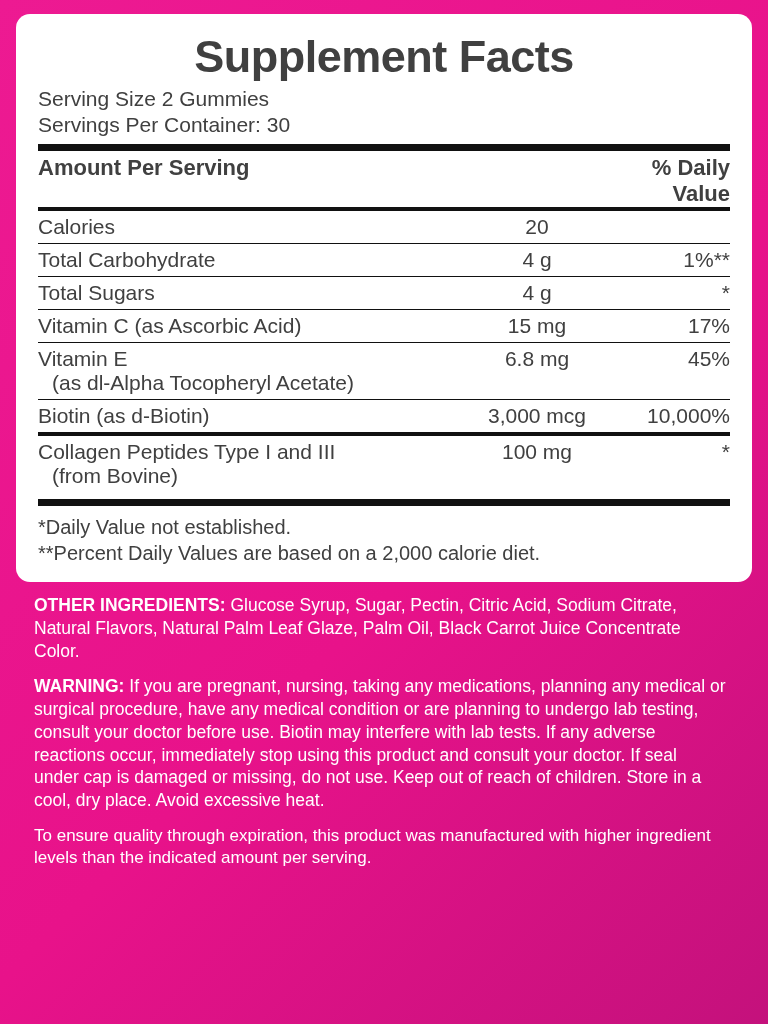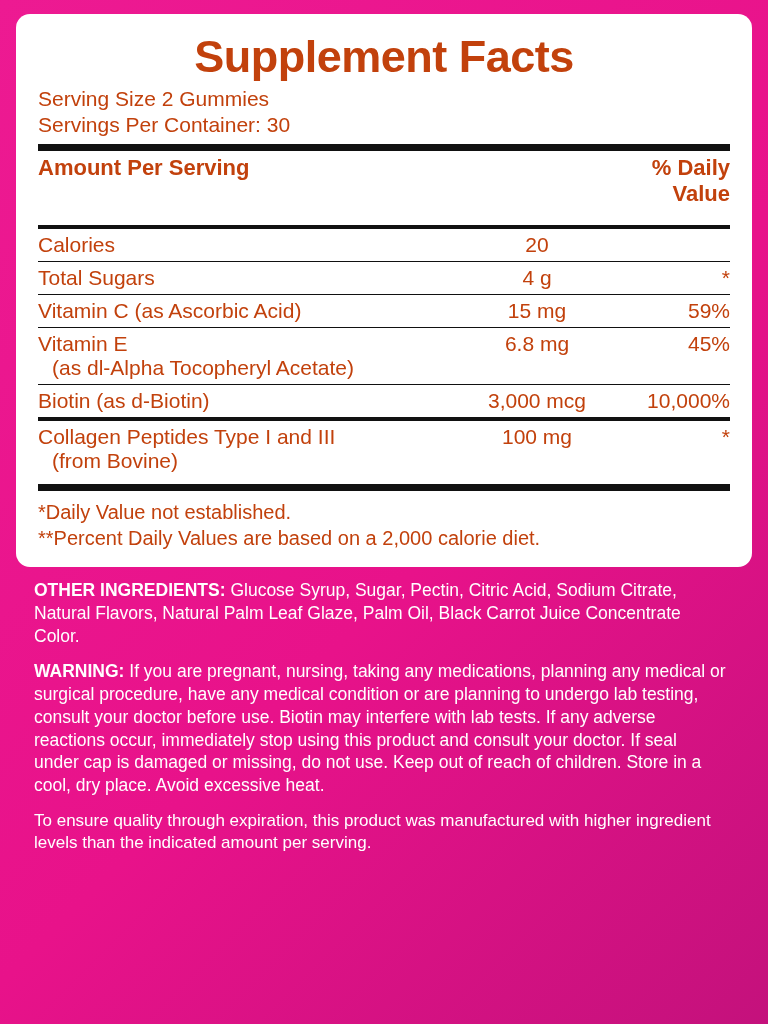--- a/index.html
+++ b/index.html
@@ -21,21 +21,21 @@
     box-sizing: border-box;
     padding: 14px 16px 0 16px;
   }
 
   
   .facts-panel {
     background: #ffffff;
     border-radius: 14px;
     padding: 18px 22px 16px 22px;
     box-sizing: border-box;
-    color: #c2410c;
+    color: #404040;
   }
   .facts-title {
     font-size: 45px;
     font-weight: bold;
     letter-spacing: -0.5px;
     line-height: 1.02;
     text-align: center;
     margin: 2px 0 6px 0;
     white-space: nowrap;
   }
@@ -63,21 +63,21 @@
     padding: 4px 0 4px 0;
     vertical-align: top;
   }
   .col-name { text-align: left; }
   .col-amt  { text-align: center; width: 150px; padding-right: 2px; }
   .col-dv   { text-align: right; width: 118px; }
 
   tr.head td {
     font-weight: bold;
     font-size: 22px;
-    padding-bottom: 18px;
+    padding-bottom: 0;
     padding-top: 4px;
   }
   tr.bordered td {
     border-top: 1.5px solid #111111;
   }
   .indent-1 { padding-left: 14px; }
   .indent-2 { padding-left: 28px; }
   .sub-line { display: block; padding-left: 14px; }
 
   .footnotes {
@@ -131,28 +131,33 @@
     <div class="rule-med"></div>
 
     <table class="facts">
       <tbody>
           <tr>
         <td class="col-name indent-1">Calories</td>
         <td class="col-amt">20</td>
         <td class="col-dv"></td>
       </tr>
       <tr class="bordered">
+        <td class="col-name">Total Carbohydrate</td>
+        <td class="col-amt">4 g</td>
+        <td class="col-dv">1%**</td>
+      </tr>
+      <tr class="bordered">
         <td class="col-name indent-1">Total Sugars</td>
         <td class="col-amt">4 g</td>
         <td class="col-dv">*</td>
       </tr>
       <tr class="bordered">
         <td class="col-name">Vitamin C (as Ascorbic Acid)</td>
         <td class="col-amt">15 mg</td>
-        <td class="col-dv">59%</td>
+        <td class="col-dv">17%</td>
       </tr>
       <tr class="bordered">
         <td class="col-name">
           <span>Vitamin E</span>
           <span class="sub-line">(as dl-Alpha Tocopheryl Acetate)</span>
         </td>
         <td class="col-amt">6.8 mg</td>
         <td class="col-dv">45%</td>
       </tr>
       <tr class="bordered">

